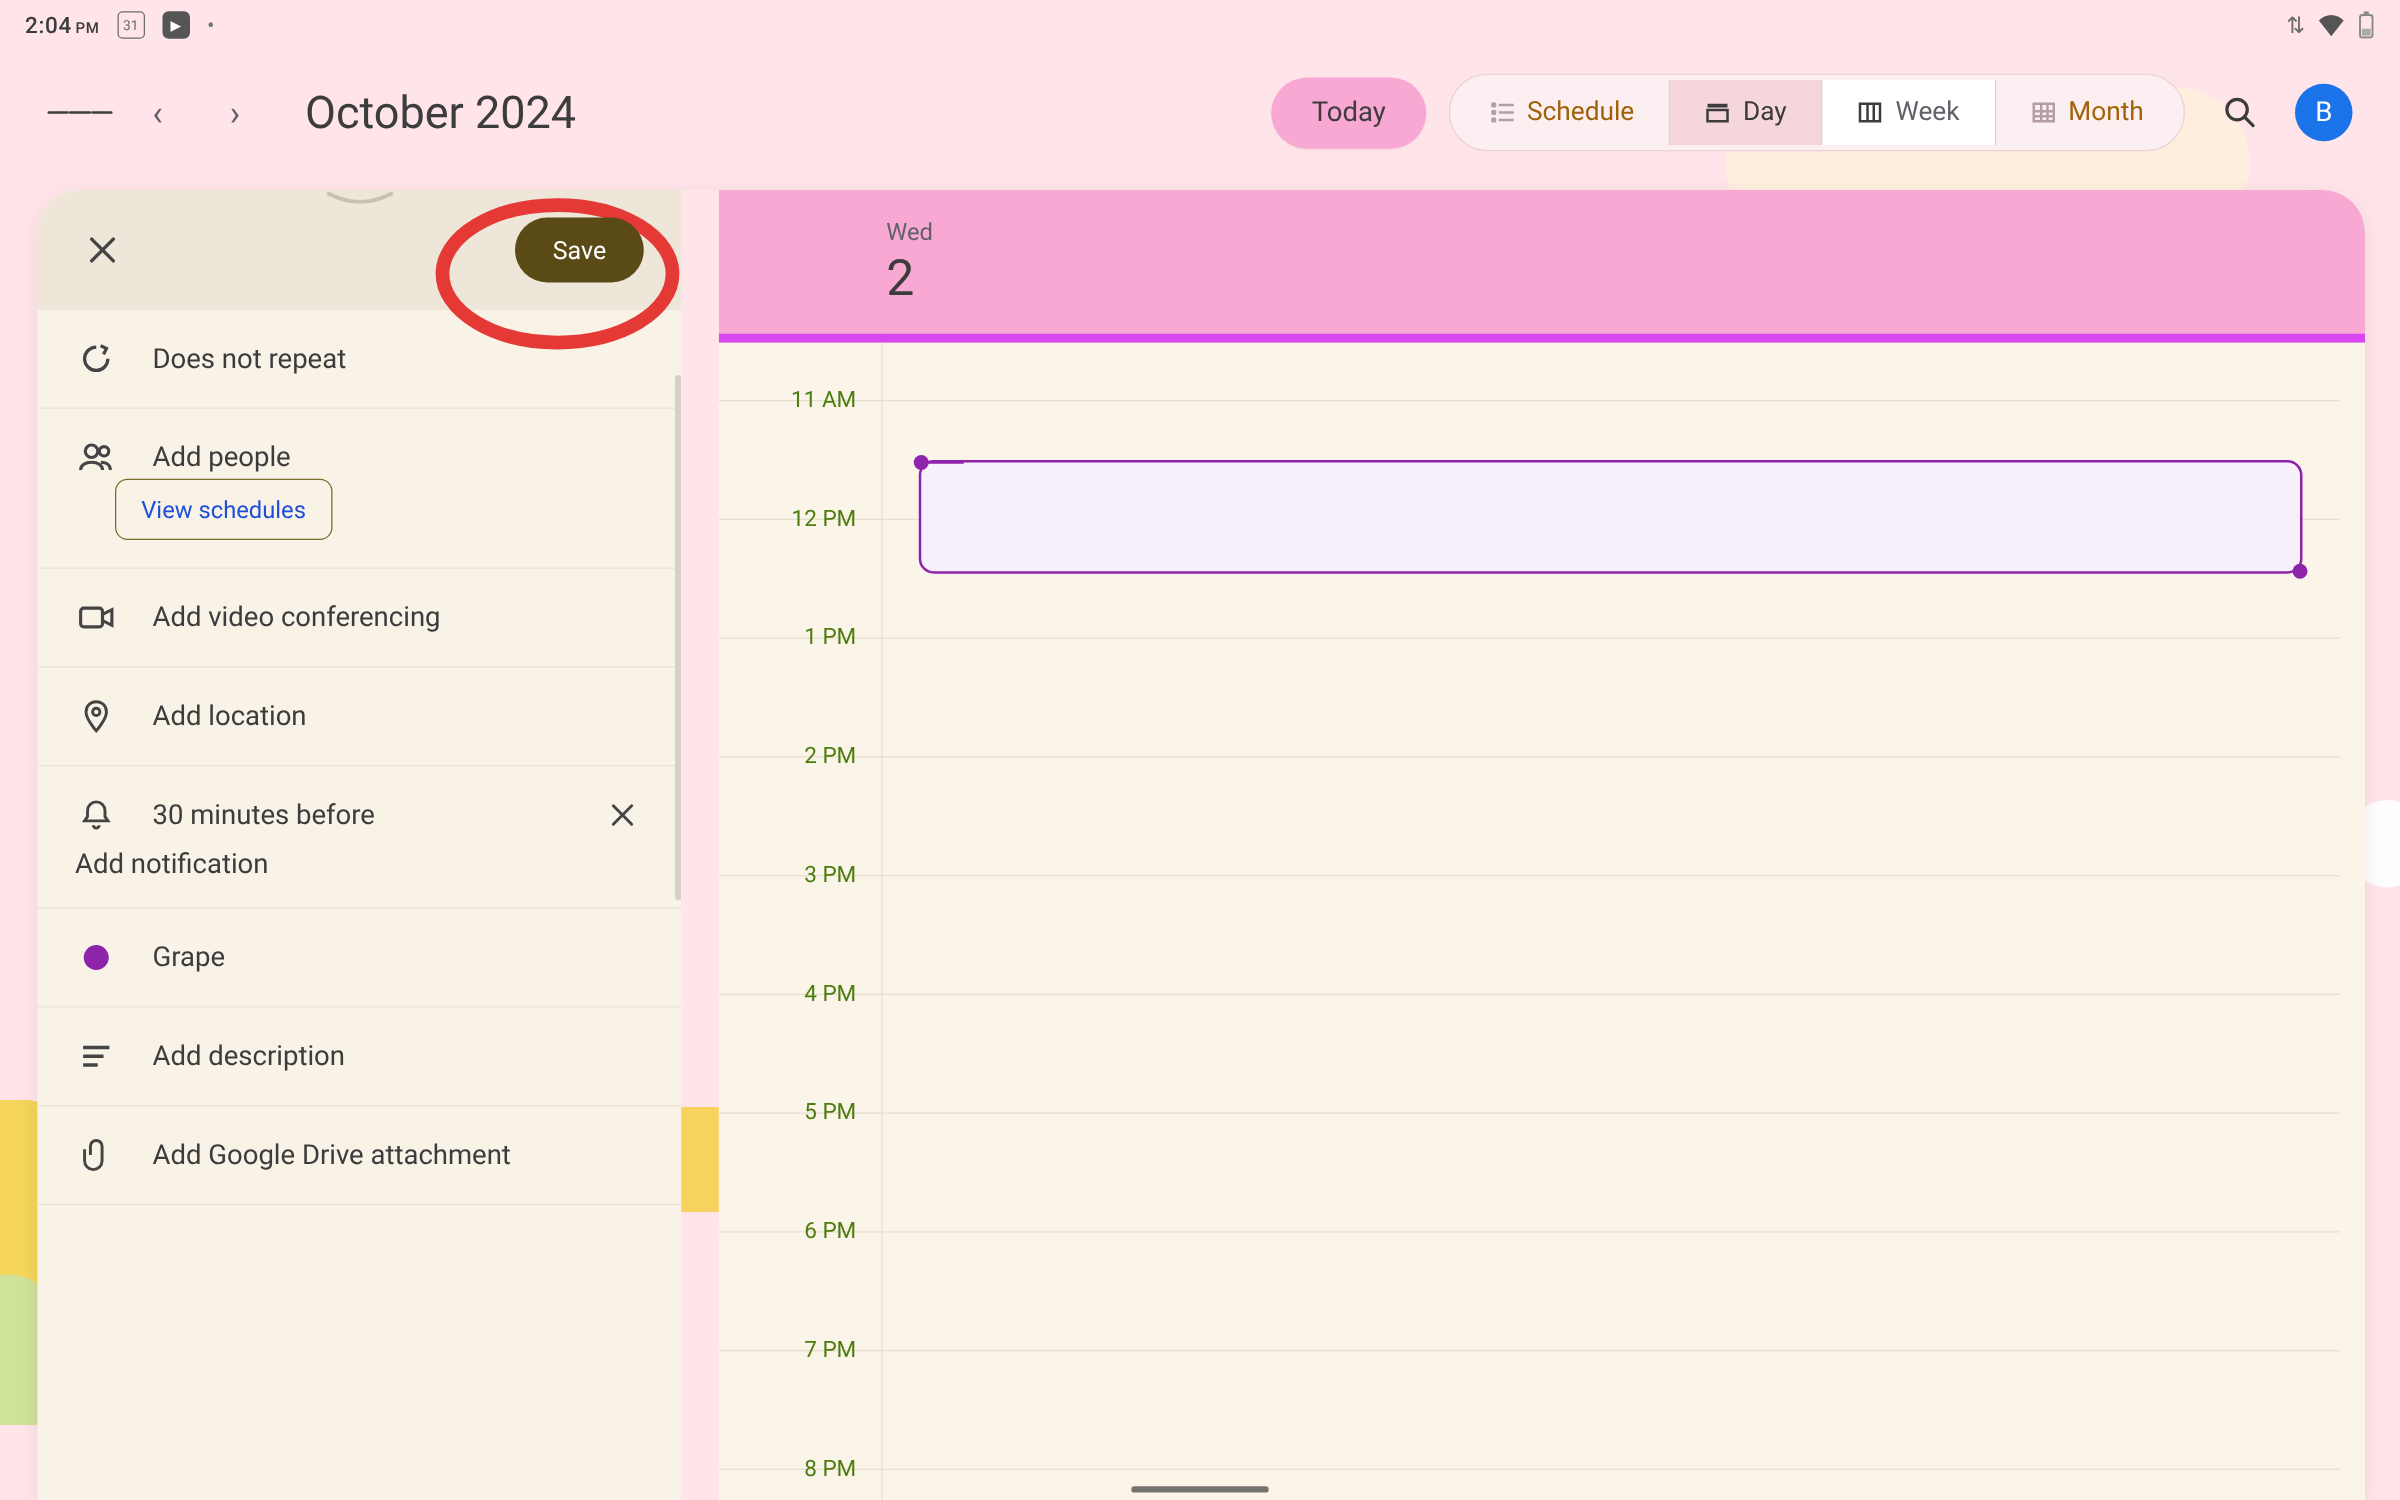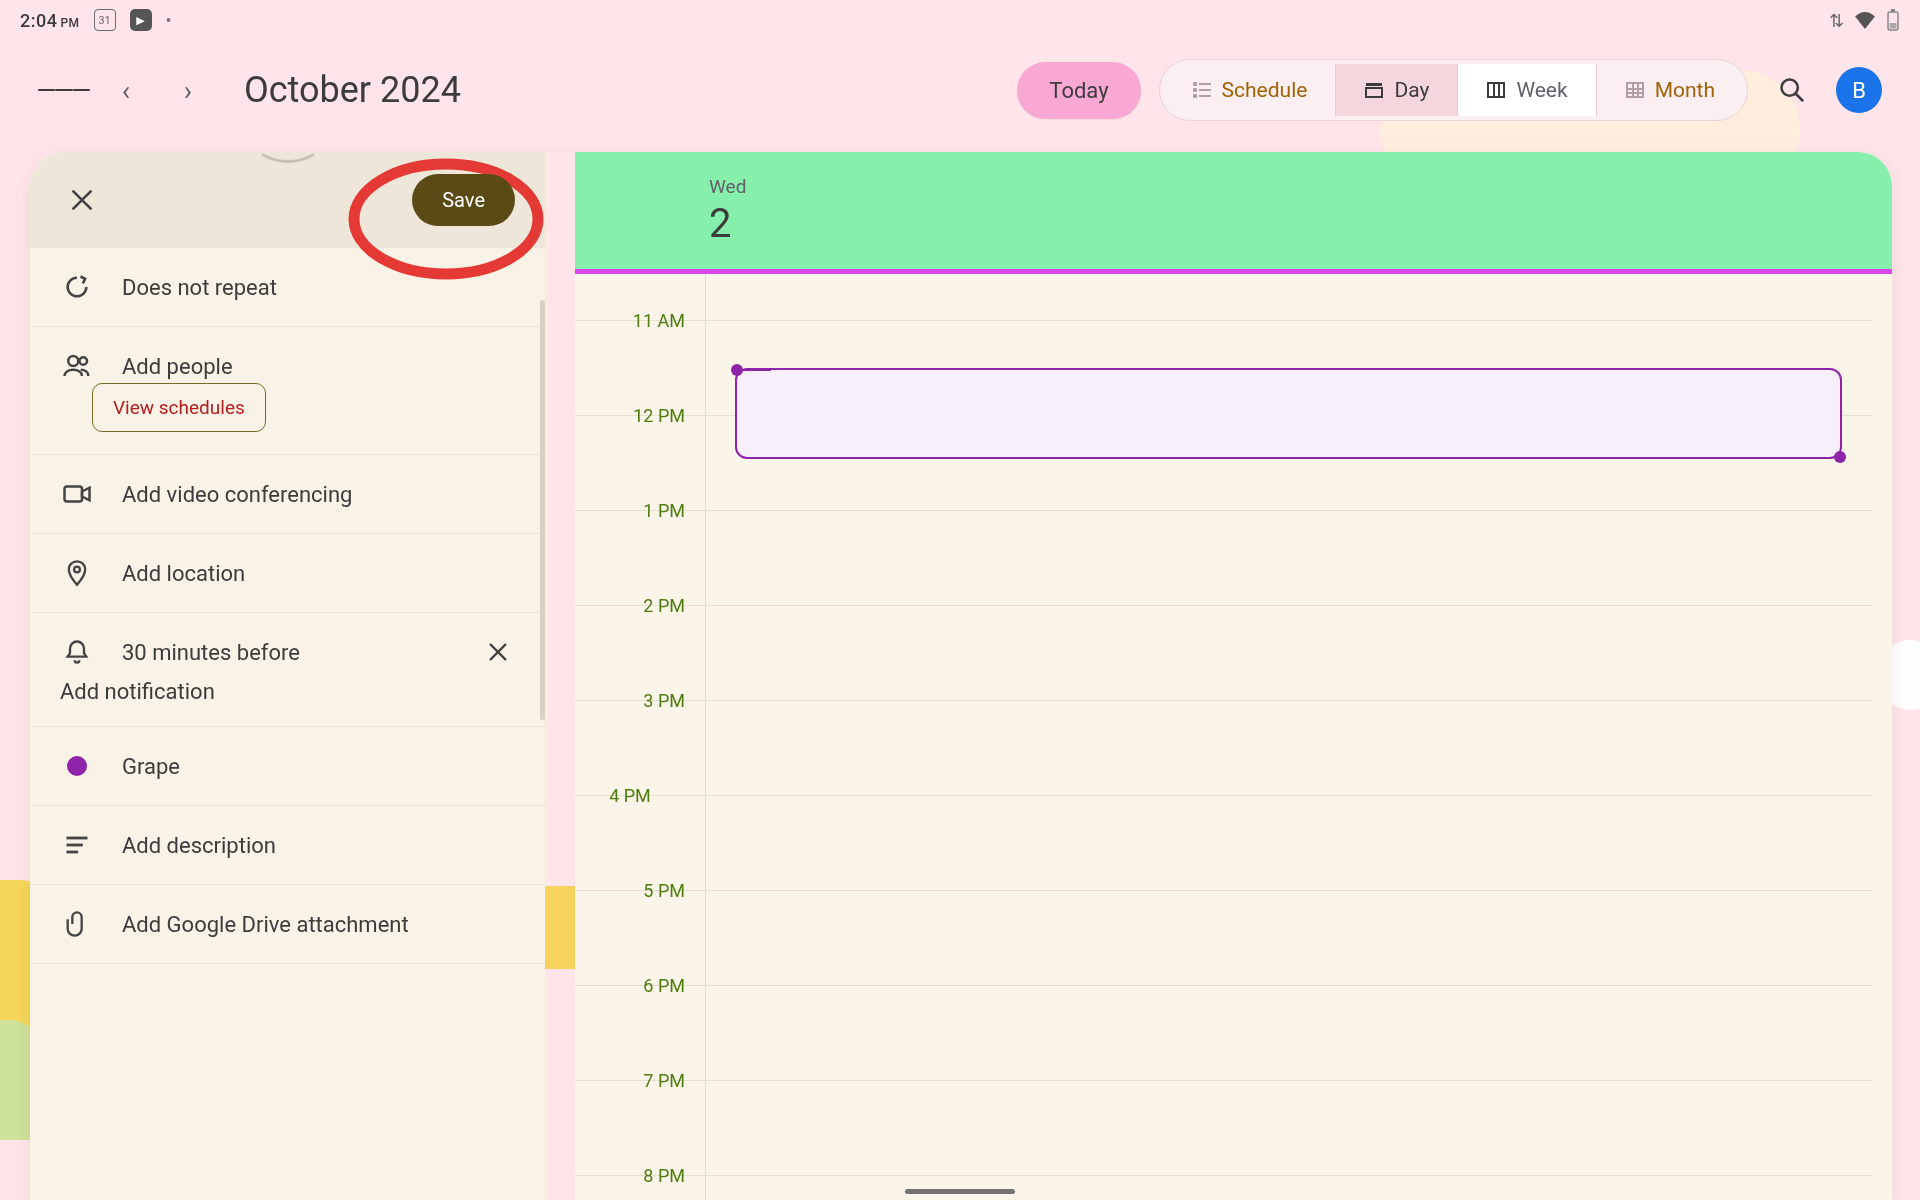--- a/index.html
+++ b/index.html
@@ -52,30 +52,30 @@
   .red-ring svg { width: 100%; height: 100%; }
 
   .edit-body { flex: 1; overflow-y: auto; position:relative; }
   .edit-body::-webkit-scrollbar{width:6px;}
   .scroll-track { position:absolute; right:0; top:52px; width:5px; height:420px; background:#d8d0c2; border-radius:3px; }
   .row { display: flex; align-items: center; gap: 28px; padding: 22px 30px 22px 30px; border-bottom: 1px solid #e9e1d2; font-size: 22px; color: #3c3c3c; }
   .row.noborder { border-bottom: none; }
   .row .ico { width: 34px; height: 34px; flex-shrink: 0; color: #444; display:flex; align-items:center; justify-content:center; }
   .row .txt { flex: 1; cursor: pointer; }
   .row .trail { width: 34px; height: 34px; color: #444; cursor: pointer; display:flex; align-items:center; justify-content:center; font-size:26px; }
-  .view-sched { display:inline-block; margin-left: 62px; margin-top: -8px; margin-bottom: 22px; border: 1.5px solid #7a6a2a; color: #b91c1c; border-radius: 10px; padding: 12px 20px; font-size: 19px; cursor: pointer; }
+  .view-sched { display:inline-block; margin-left: 62px; margin-top: -8px; margin-bottom: 22px; border: 1.5px solid #7a6a2a; color: #1d4ed8; border-radius: 10px; padding: 12px 20px; font-size: 19px; cursor: pointer; }
   .sub-row { padding-top:0; }
   .color-dot-g { width: 20px; height: 20px; border-radius: 50%; background: #8e24aa; }
 
   
   .gap-stripe { width: 30px; background: linear-gradient(#ffe4ea 0%, #ffe4ea 70%, #f8d25e 70%, #f8d25e 78%, #ffe4ea 78%); position:relative; }
 
   
   .day-view { flex: 1; display: flex; flex-direction: column; background: #faf4e9; }
-  .day-header { height: 122px; background: #86efac; display: flex; border-bottom: 5px solid #d946ef; }
+  .day-header { height: 122px; background: #f9a8d4; display: flex; border-bottom: 7px solid #d946ef; }
   .gutter { width: 130px; }
   .day-col-head { display: flex; flex-direction: column; align-items:flex-start; justify-content: center; padding-left:4px; }
   .dow { font-size: 19px; color: #5f6368; }
   .dom { font-size: 40px; color: #3c3c3c; margin-top: 2px; }
 
   .day-body { flex: 1; position: relative; overflow: hidden; }
   .hour-row { position: absolute; left: 0; right: 20px; height: 95px; border-top: 1px solid #e7dfce; }
   .hour-label { position: absolute; left: 0; width: 130px; text-align: right; padding-right: 20px; font-size: 18px; color: #4d7c0f; transform: translateY(-50%); }
   .axis-line { position:absolute; left:130px; top:0; bottom:0; width:1px; background:#e7dfce; }
 
@@ -332,21 +332,21 @@
         <div class="hour-label" style="top: 46px;">11 AM</div>
         <div class="hour-row" style="top: 141px;"></div>
         <div class="hour-label" style="top: 141px;">12 PM</div>
         <div class="hour-row" style="top: 236px;"></div>
         <div class="hour-label" style="top: 236px;">1 PM</div>
         <div class="hour-row" style="top: 331px;"></div>
         <div class="hour-label" style="top: 331px;">2 PM</div>
         <div class="hour-row" style="top: 426px;"></div>
         <div class="hour-label" style="top: 426px;">3 PM</div>
         <div class="hour-row" style="top: 521px;"></div>
-        <div class="hour-label" style="top: 521px; text-align: center;">4 PM</div>
+        <div class="hour-label" style="top: 521px;">4 PM</div>
         <div class="hour-row" style="top: 616px;"></div>
         <div class="hour-label" style="top: 616px;">5 PM</div>
         <div class="hour-row" style="top: 711px;"></div>
         <div class="hour-label" style="top: 711px;">6 PM</div>
         <div class="hour-row" style="top: 806px;"></div>
         <div class="hour-label" style="top: 806px;">7 PM</div>
         <div class="hour-row" style="top: 901px;"></div>
         <div class="hour-label" style="top: 901px;">8 PM</div>
         <div class="event-block" id="event-block" style="top: 93.5px; height: 91px;">
         <div class="event-handle-tl"></div>

